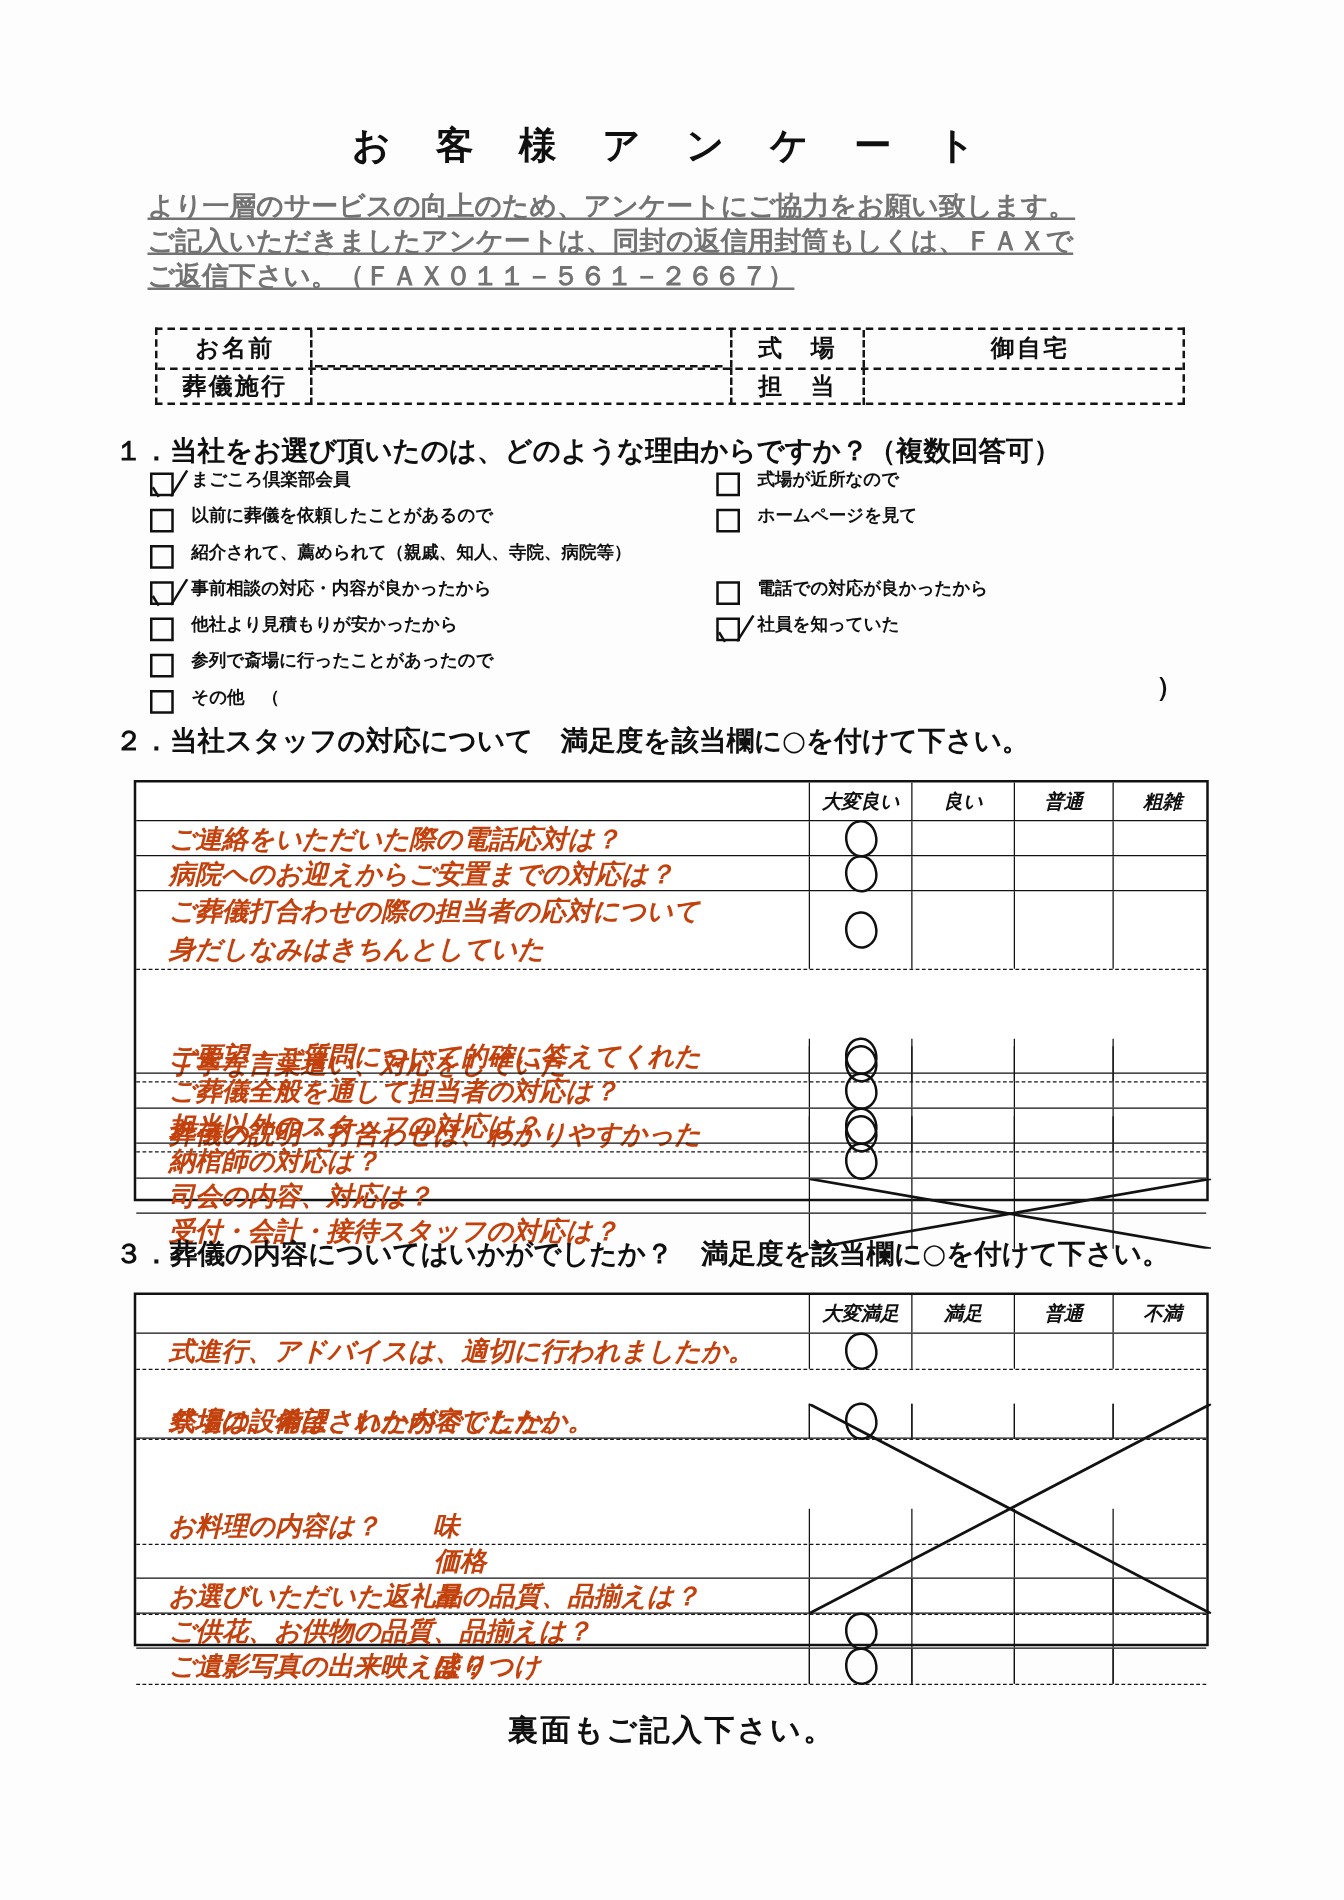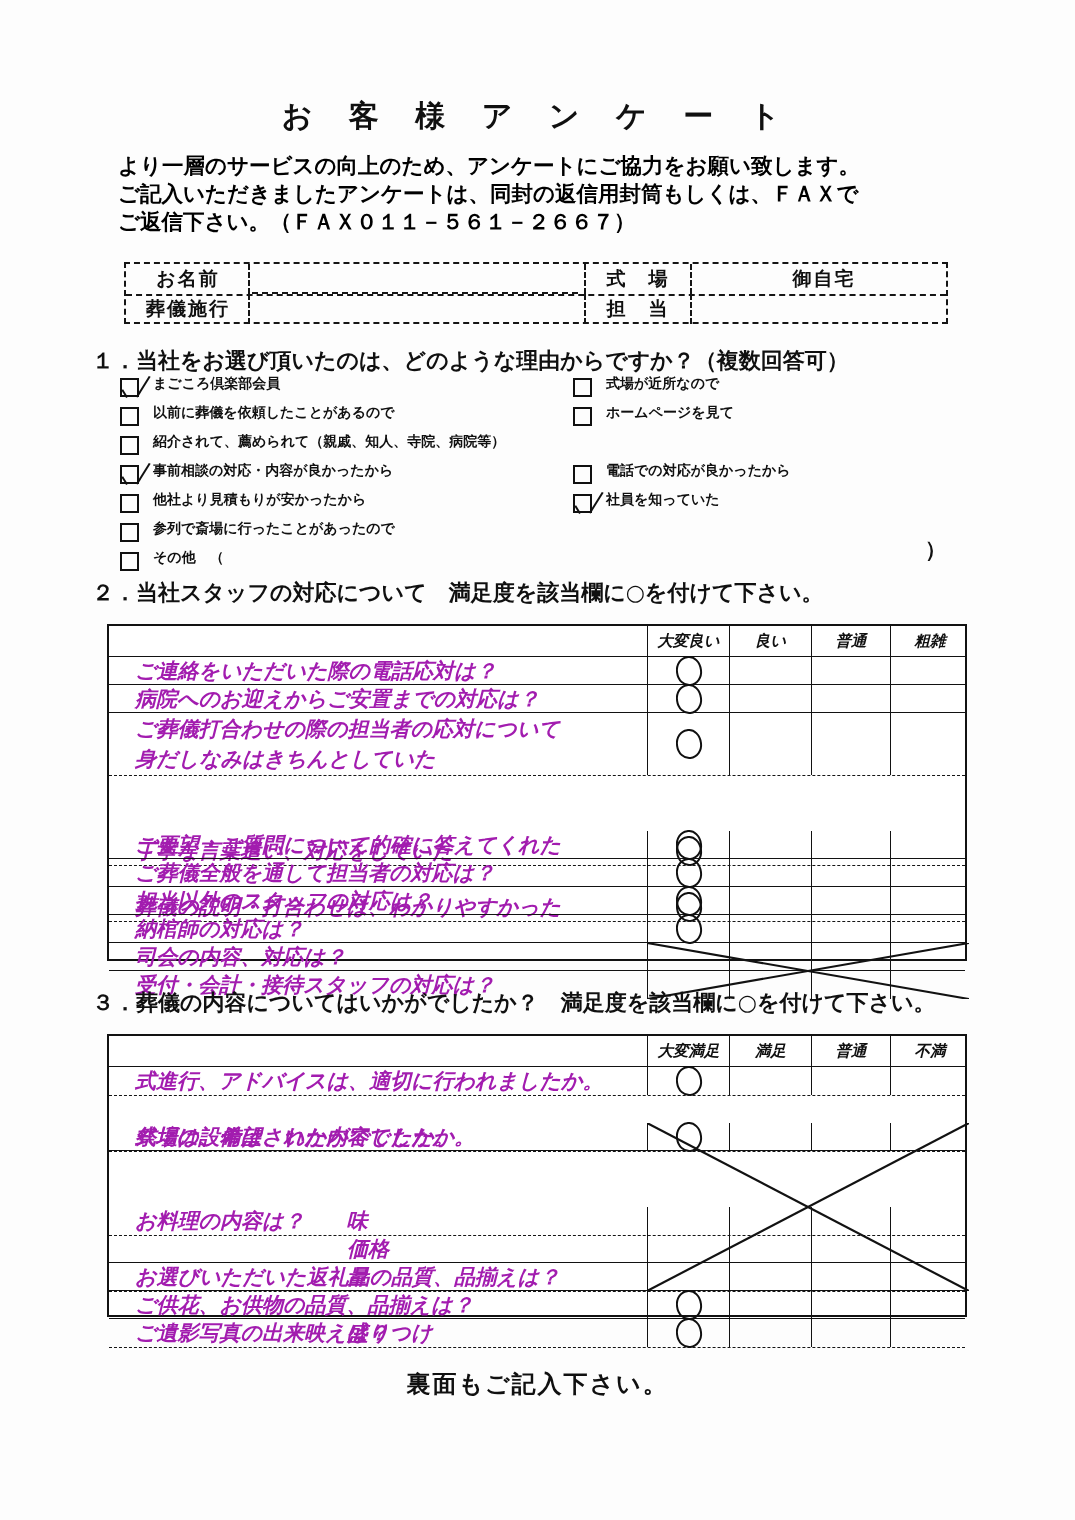--- a/index.html
+++ b/index.html
@@ -38,22 +38,23 @@
 
   
   .intro {
     position: absolute;
     left: 118px;
     top: 152px;
     width: 840px;
     font-size: 21.5px;
     line-height: 28px;
     font-weight: 600;
-    color: #000000;
+    color: #737373;
     white-space: pre-line;
+    text-decoration: underline;
   }
 
   
   .idbox {
     position: absolute;
     left: 124px;
     top: 262px;
     width: 824px;
     height: 62px;
     border: 2px dashed #151515;
@@ -168,21 +169,21 @@
     left: 0;
     top: 0;
     height: 100%;
     width: 538px;
     box-sizing: border-box;
     display: flex;
     align-items: center;
     padding-left: 26px;
     font-size: 21px;
     font-weight: 600;
-    color: #a21caf;
+    color: #c2410c;
     white-space: nowrap;
   }
   .tlabel.indent { padding-left: 238px; }
   .tlabel.two-line {
     flex-direction: column;
     align-items: flex-start;
     justify-content: center;
     line-height: 30px;
   }
   .tcol {

